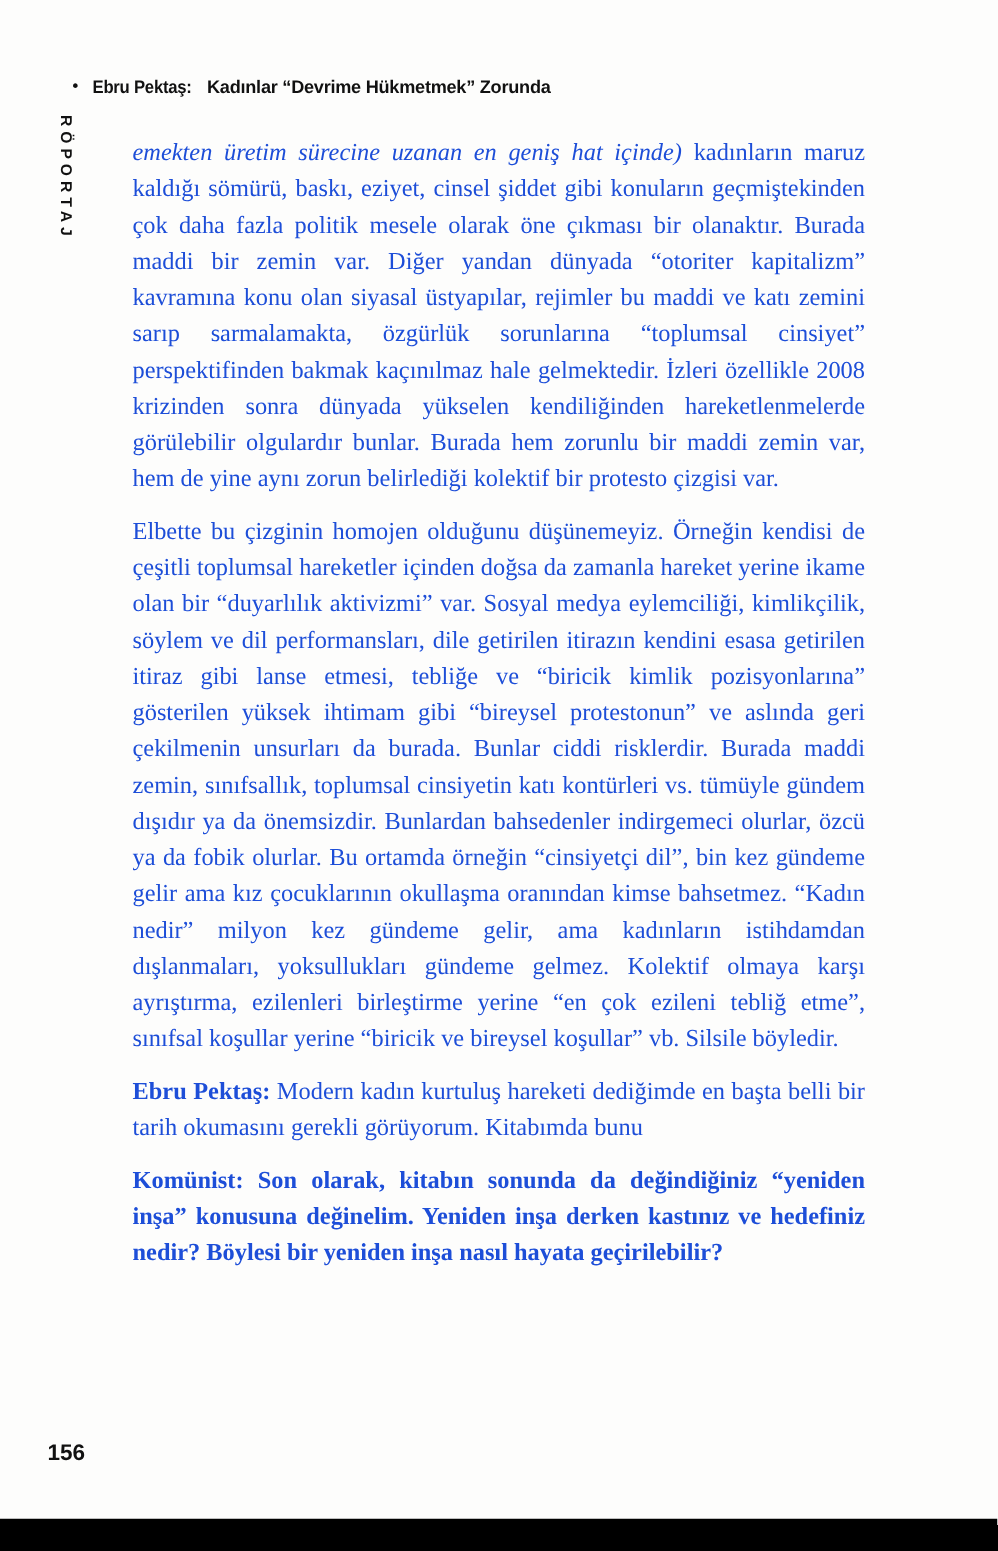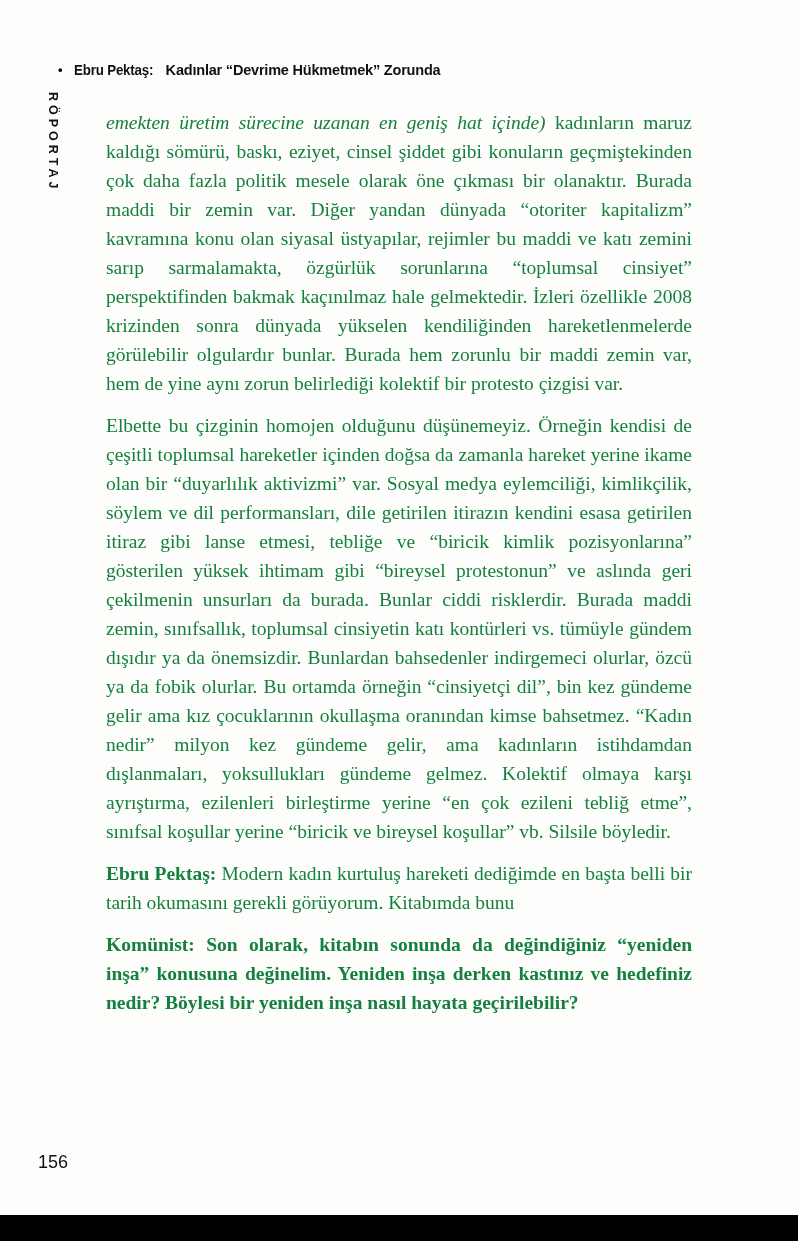--- a/index.html
+++ b/index.html
@@ -61,36 +61,36 @@
   }
   
   .body-text {
     position: absolute;
     top: 108px;
     left: 106px;
     width: 586px;
     font-size: 19.5px;
     line-height: 29px;
     text-align: justify;
-    color: #15803d;
+    color: #1d4ed8;
     font-family: Liberation Serif, serif;
   }
   .body-text p {
     margin: 0 0 13px 0;
   }
   .run-normal { font-style: normal; font-weight: 400; }
   .run-italic { font-style: italic; font-weight: 400; }
   .run-bold   { font-style: normal; font-weight: 700; }
   
   .page-number {
     position: absolute;
     left: 38px;
     top: 1152px;
     font-family: "Liberation Sans", sans-serif;
-    font-weight: 400;
+    font-weight: 700;
     font-size: 18px;
     color: #111;
     text-align: center;
   }
   
   .bottom-bar {
     position: absolute;
     left: 0;
     right: 0;
     bottom: 0;

